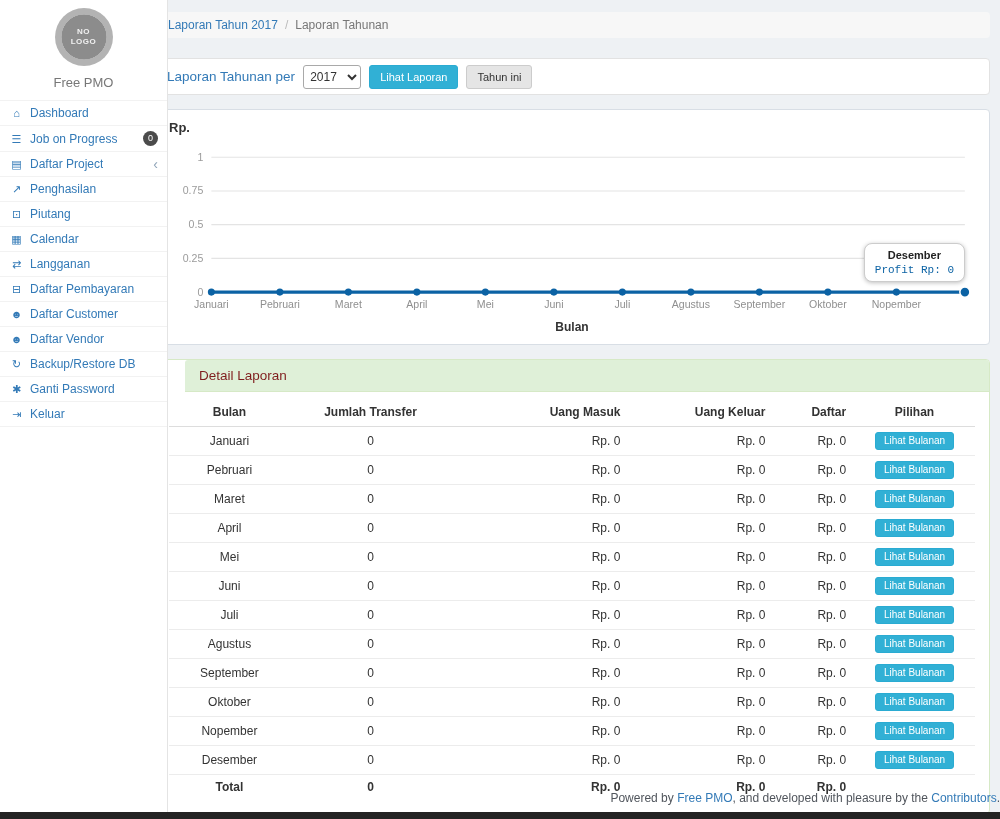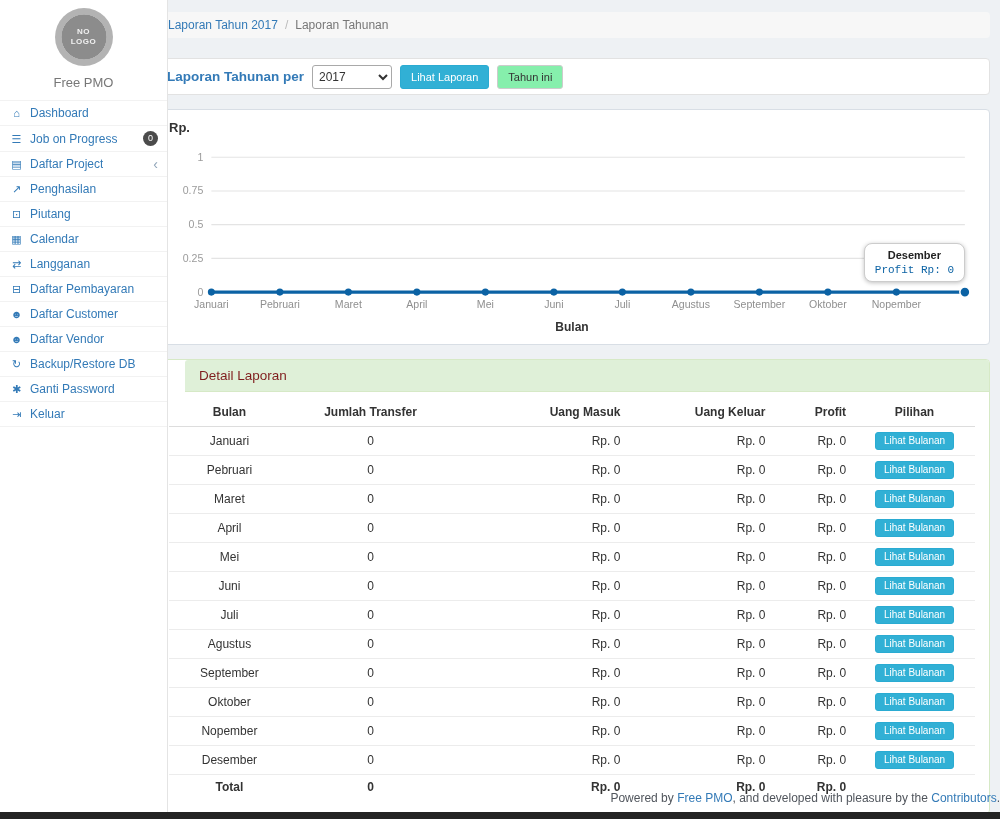--- a/index.html
+++ b/index.html
@@ -50,32 +50,32 @@
   }
   .breadcrumb a { color: #337ab7; text-decoration: none; cursor: pointer; }
   .breadcrumb .sep { margin: 0 7px; color: #bbb; }
 
   .panel { background: #fff; border: 1px solid #e2e2e2; border-radius: 4px; }
 
   .filter-panel {
     display: flex; align-items: center; gap: 8px;
     padding: 6px 12px; height: 37px; margin-bottom: 14px;
   }
-  .filter-label { color: #337ab7; font-size: 13.5px; font-weight: bold; }
+  .filter-label { color: #337ab7; font-size: 13.5px; font-weight: normal; }
   .year-select {
-    font-size: 12px; height: 24px; width: 80px; padding: 1px 2px;
+    font-size: 12px; height: 24px; width: 58px; padding: 1px 2px;
     border: 1px solid #a9a9a9; border-radius: 3px; background: #fff;
     color: #333; font-family: inherit;
   }
   .btn {
     font-size: 11px; padding: 4px 10px; border-radius: 3px;
     border: 1px solid transparent; cursor: pointer; font-family: inherit; line-height: 14px;
   }
   .btn-info { background: #31b0d5; border-color: #2aabd2; color: #fff; }
-  .btn-default { background: #86efac; border-color: #ccc; color: #333; }
+  .btn-default { background: #e5e5e5; border-color: #ccc; color: #333; }
 
   
   .chart-panel { margin-bottom: 14px; border-color: #d8dee5; }
   .chart-header {
     background: #34679b; color: #fff; font-size: 13px;
     padding: 6px 12px; border-radius: 3px 3px 0 0; line-height: 13px;
   }
   .chart-body { position: relative; padding: 8px 12px 8px; }
   .rp-label { font-weight: bold; font-size: 13px; color: #333; padding: 2px 0 4px 2px; }
   .chart-body svg { display: block; width: 100%; height: auto; }
@@ -258,21 +258,21 @@
             <col style="width:18%">
               <col style="width:10%">
               <col style="width:15%">
           </colgroup>
           <thead>
             <tr>
                 <th class="c">Bulan</th>
                 <th class="c">Jumlah Transfer</th>
                 <th class="r">Uang Masuk</th>
                 <th class="r">Uang Keluar</th>
-                <th class="r">Profit</th>
+                <th class="r">Daftar</th>
                 <th class="c">Pilihan</th>
               </tr>
           </thead>
           <tbody>
               <tr>
                 <td class="c">Januari</td>
                 <td class="c">0</td>
                 <td class="r">Rp. 0</td>
                 <td class="r">Rp. 0</td>
                 <td class="r">Rp. 0</td>

